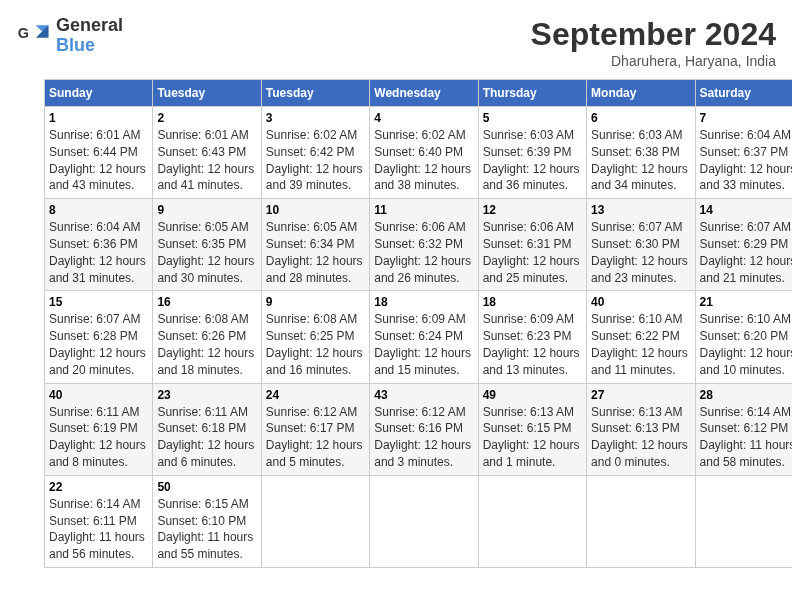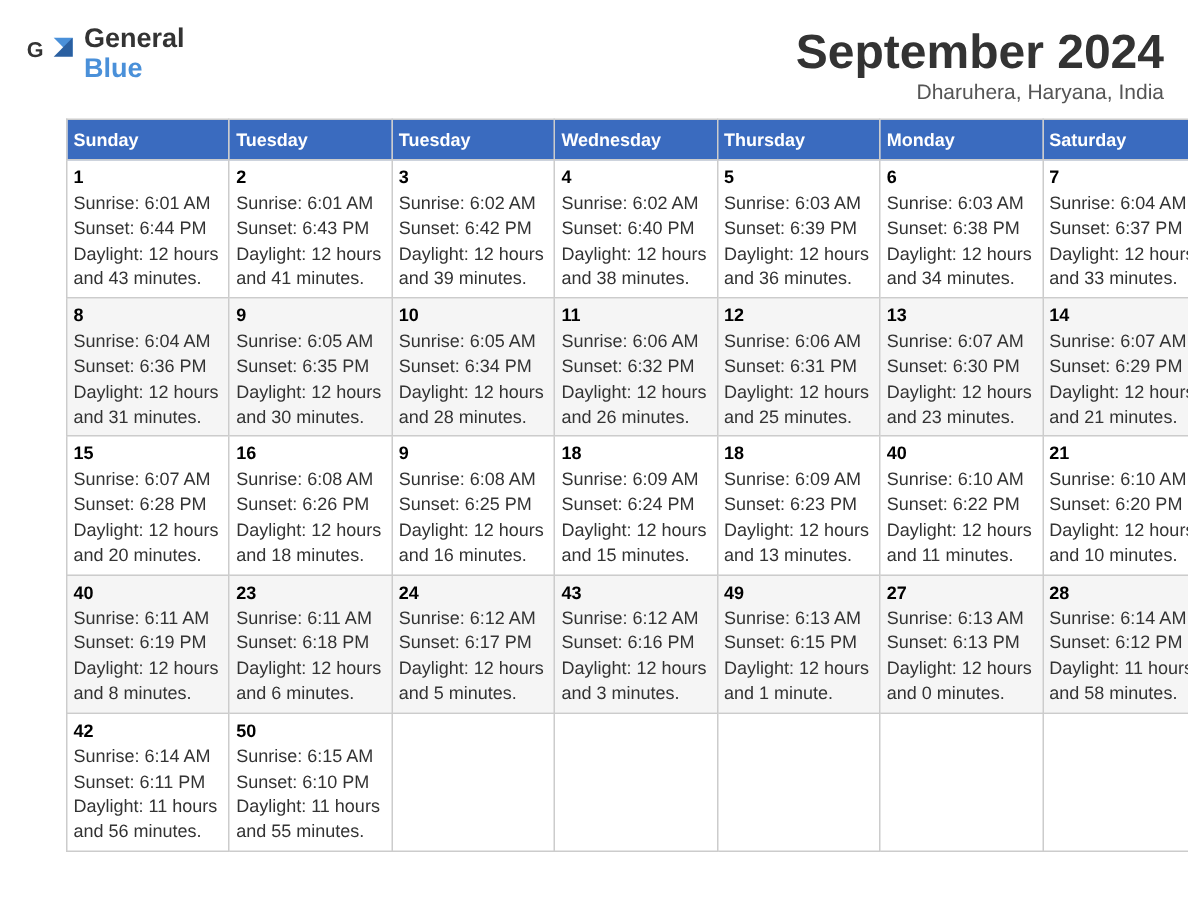--- a/index.html
+++ b/index.html
@@ -347,21 +347,21 @@
         <span class="day-num">28</span>
         <div class="day-info">
           Sunrise: 6:14 AM<br>
           Sunset: 6:12 PM<br>
           Daylight: 11 hours and 58 minutes.
         </div>
       </td>
       </tr>
       <tr>
         <td>
-        <span class="day-num">42</span>
+        <span class="day-num">22</span>
         <div class="day-info">
           Sunrise: 6:14 AM<br>
           Sunset: 6:11 PM<br>
           Daylight: 11 hours and 56 minutes.
         </div>
       </td>
         <td>
         <span class="day-num">50</span>
         <div class="day-info">
           Sunrise: 6:15 AM<br>

